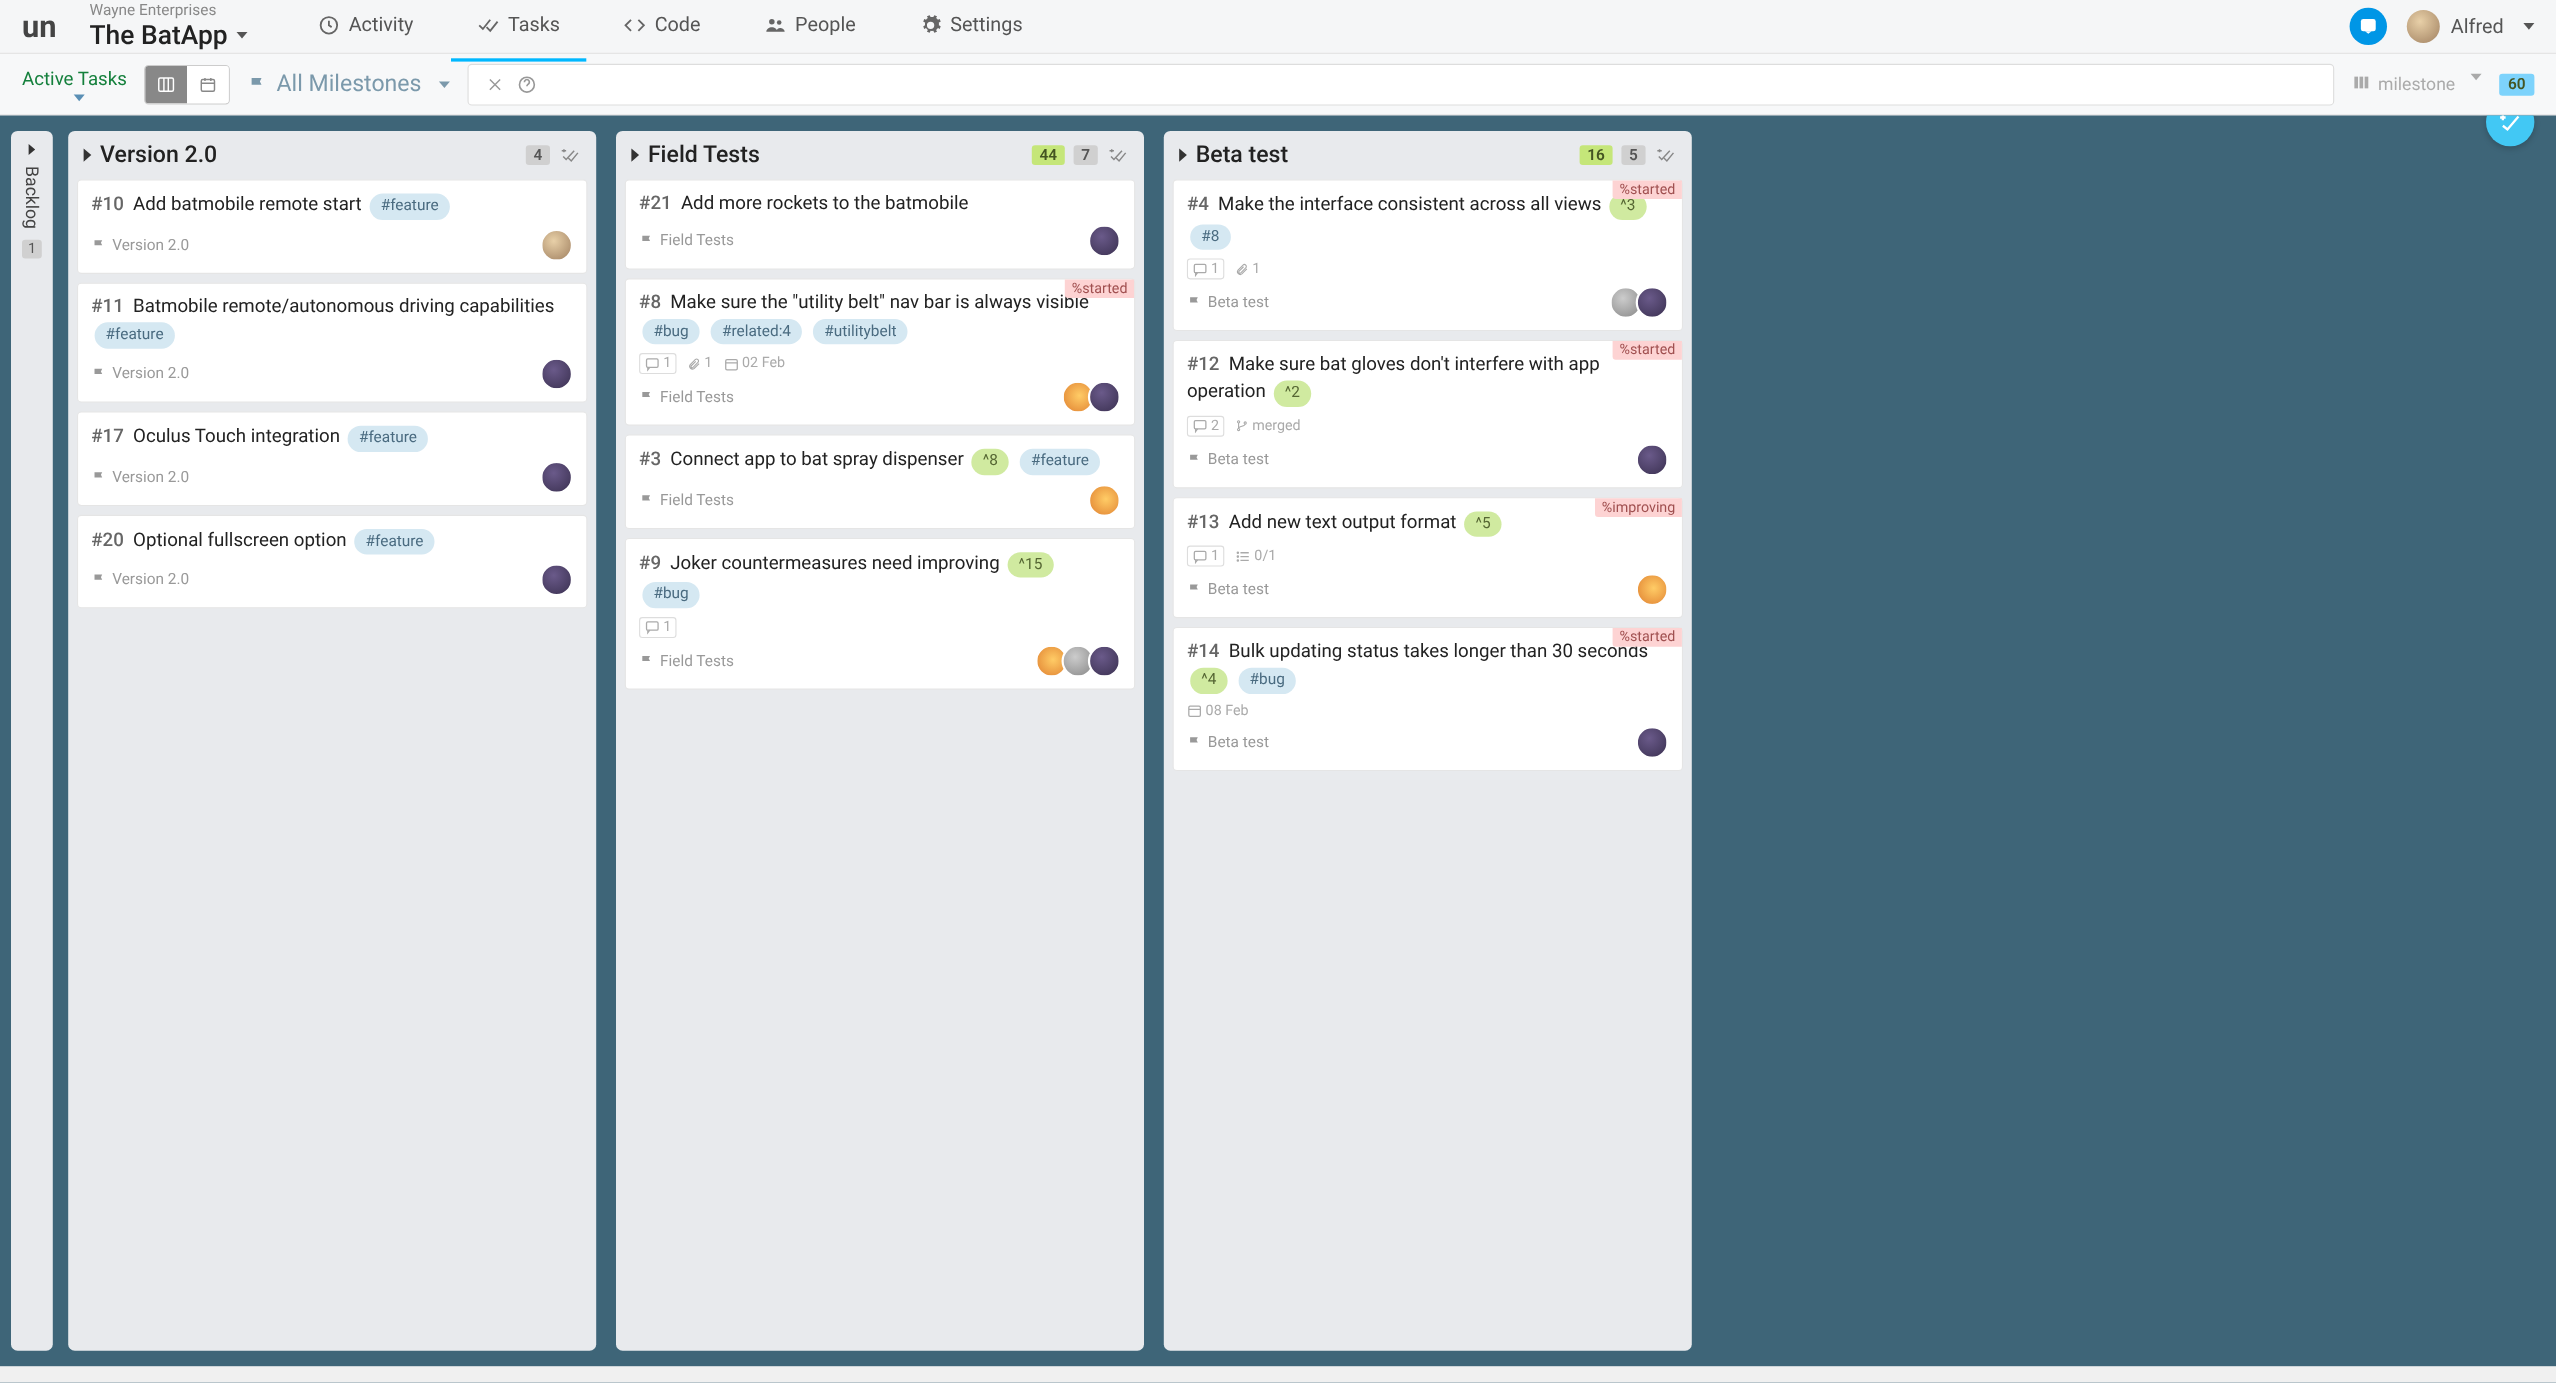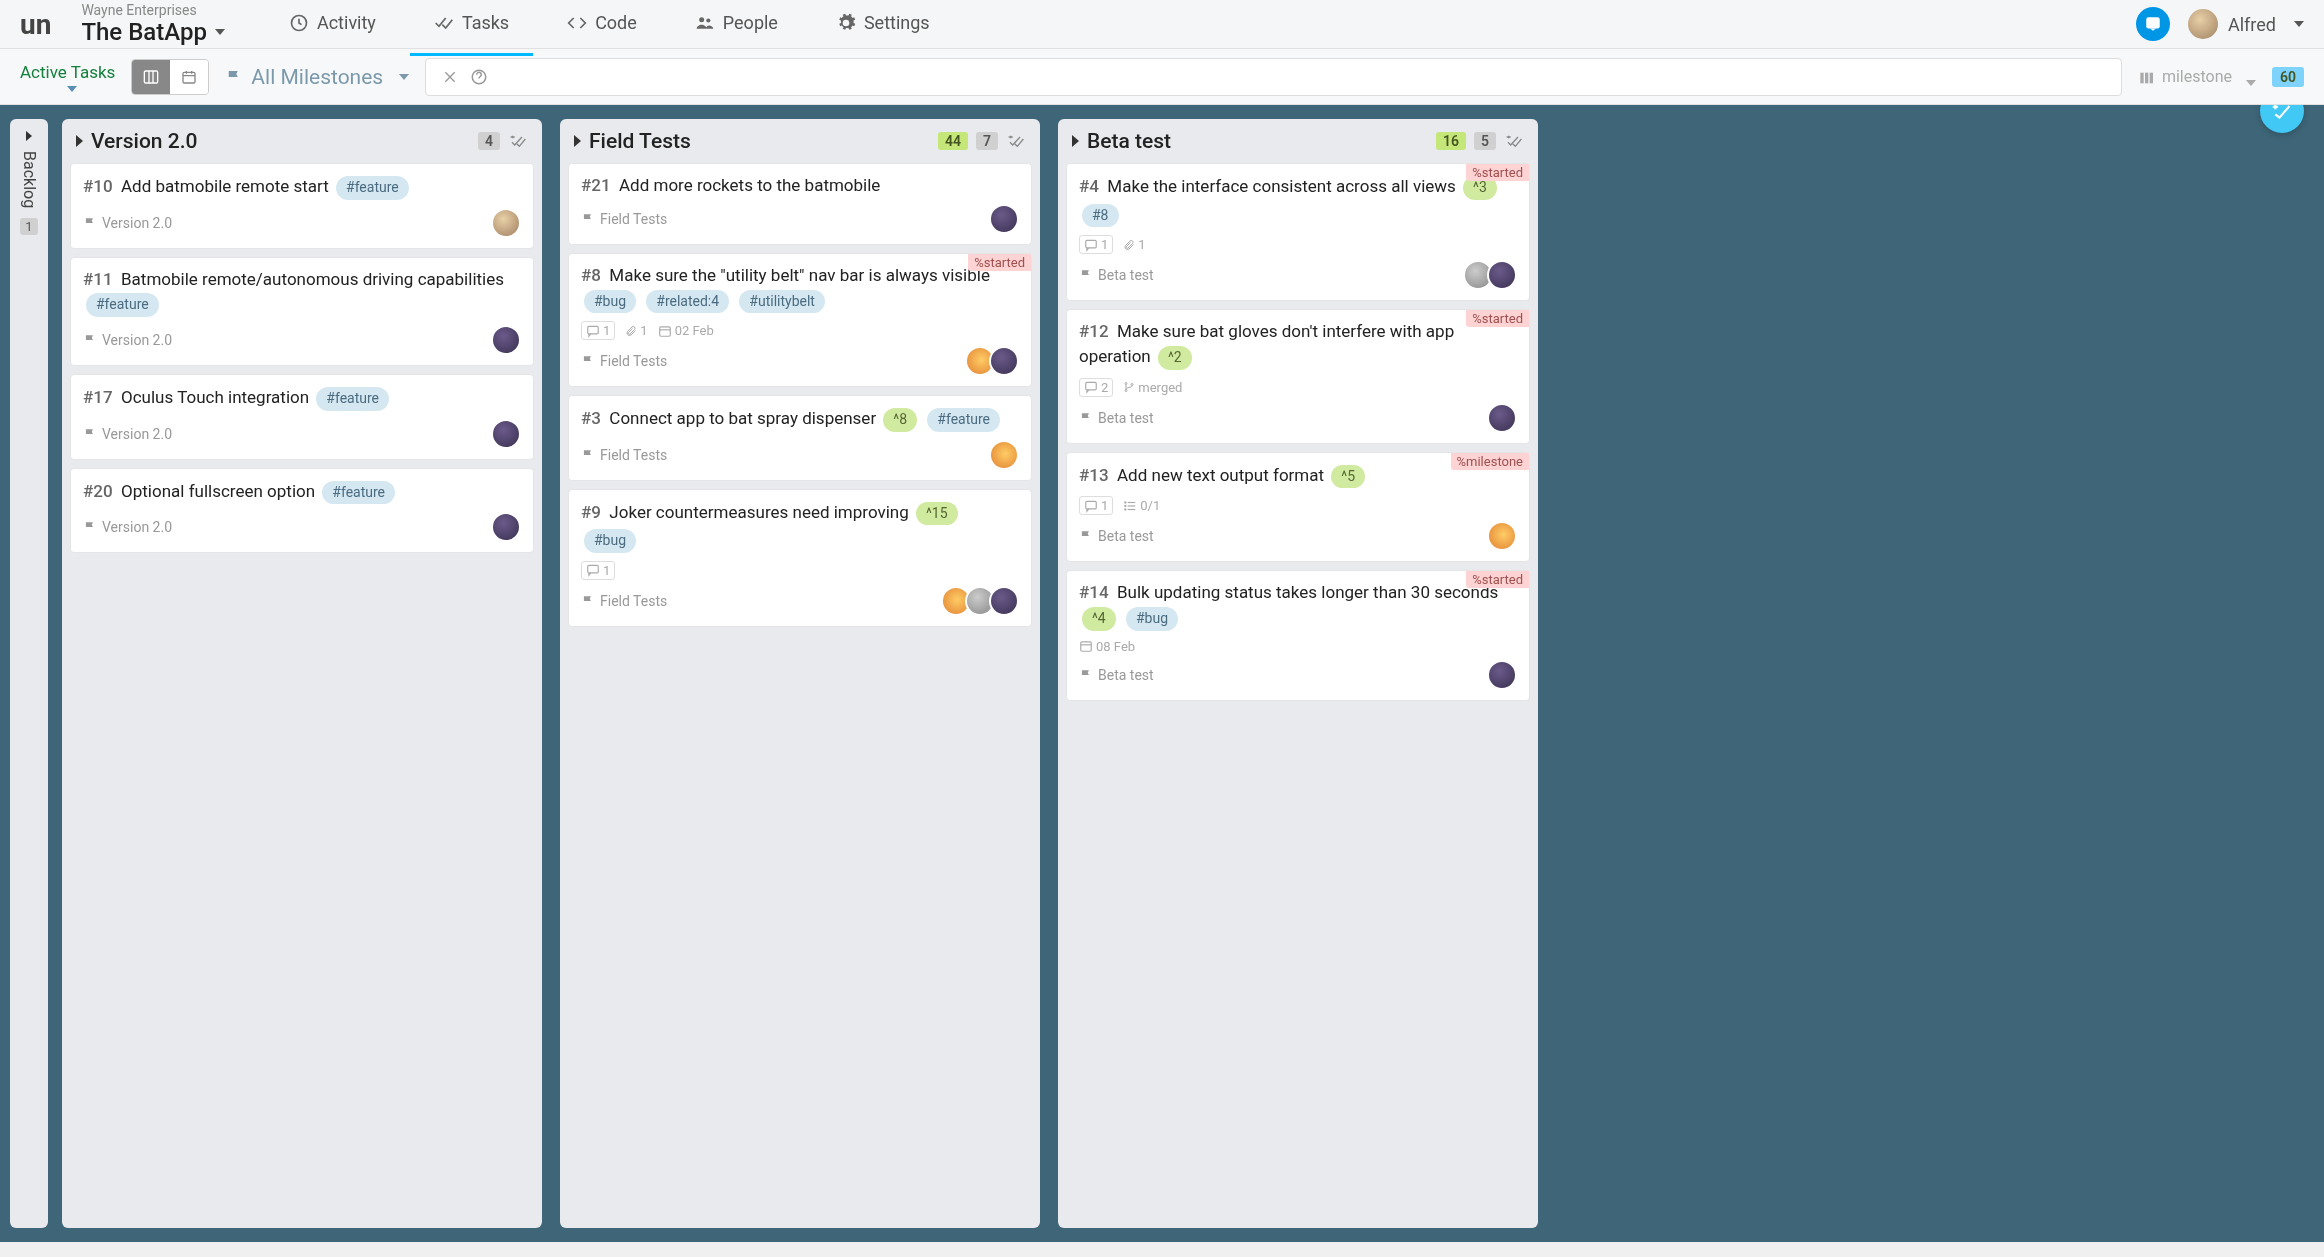--- a/index.html
+++ b/index.html
@@ -20,21 +20,21 @@
 .avatar { width: 30px; height: 30px; border-radius: 50%; background: #888; display: inline-block; background-size: cover; }
 .filterbar { background: #f7f8f9; display: flex; align-items: center; padding: 8px 20px; gap: 16px; border-bottom: 1px solid #e0e0e0; height: 56px; }
 .filter-link { color: #15803d; font-size: 17px; cursor: pointer; display: flex; align-items: center; gap: 4px; flex-direction: column; }
 .view-toggle { display: flex; border: 1px solid #ccc; border-radius: 4px; overflow: hidden; }
 .vt-btn { width: 38px; height: 34px; display: flex; align-items: center; justify-content: center; background: #fff; cursor: pointer; color: #888; }
 .vt-btn.active { background: #888; color: #fff; }
 .milestone-filter { display: flex; align-items: center; gap: 8px; color: #7b99ab; font-size: 21px; cursor: pointer; }
 .search-wrap { flex: 1; display: flex; align-items: center; background: #fff; border: 1px solid #ddd; border-radius: 4px; padding: 0 10px; height: 38px; }
 .search-input { flex: 1; border: none; outline: none; font-size: 16px; background: transparent; }
 .search-btn { color: #999; cursor: pointer; padding: 0 6px; }
-.group-by { display: flex; align-items: flex-end; gap: 6px; color: #aaa; font-size: 16px; cursor: pointer; }
+.group-by { display: flex; align-items: flex-start; gap: 6px; color: #aaa; font-size: 16px; cursor: pointer; }
 .count-badge-big { background: #7dd3fc; color: #445522; padding: 2px 8px; border-radius: 3px; font-weight: 600; }
 .board-wrap { display: flex; background: #3e6578; height: calc(100vh - 120px); overflow: hidden; position: relative; }
 .backlog-rail { background: #e8eaed; width: 38px; display: flex; flex-direction: column; align-items: center; padding: 12px 0; gap: 10px; border-radius: 6px; margin: 14px 0 14px 10px; }
 .backlog-label { writing-mode: vertical-rl; font-size: 16px; color: #444; cursor: pointer; }
 .backlog-count { background: #d0d0d0; border-radius: 3px; padding: 1px 5px; font-size: 13px; color: #555; }
 .columns { display: flex; gap: 18px; padding: 14px; overflow-x: auto; flex: 1; }
 .column { background: #e8eaed; border-radius: 6px; width: 480px; flex-shrink: 0; display: flex; flex-direction: column; max-height: 100%; }
 .col-header { display: flex; align-items: center; padding: 10px 14px; gap: 8px; }
 .col-arrow { width: 0; height: 0; border-top: 6px solid transparent; border-bottom: 6px solid transparent; border-left: 7px solid #333; cursor: pointer; }
 .col-title { font-size: 21px; font-weight: 500; color: #222; flex: 1; cursor: pointer; }
@@ -407,21 +407,21 @@
             <div class="card-footer">
       <span class="card-milestone"><svg width="14" height="14" viewBox="0 0 24 24" fill="currentColor">
                   <path d="M5 3v18M5 4h12l-2 4 2 4H5"></path>
                 </svg>Beta test</span>
       <span class="card-avatars">
                 <span class="avatar av-purple"></span>
               </span>
             </div>
           </div>
           <div class="card">
-            <div class="card-status status-completed">%milestone</div>
+            <div class="card-status status-completed">%improving</div>
             <div class="card-title-row"><span class="card-num">#13</span>&nbsp; Add new text output format <span class="tag tag-estimate">^5</span></div>
             <div class="card-meta">
               <span class="meta-item"><svg width="14" height="14" viewBox="0 0 24 24" fill="none" stroke="currentColor" stroke-width="2">
                   <rect x="3" y="4" width="18" height="13" rx="2"></rect>
                   <path d="M8 17l-3 4v-4"></path>
                 </svg>1</span>
               <span class="meta-plain"><svg width="14" height="14" viewBox="0 0 24 24" fill="none" stroke="currentColor" stroke-width="2">
                   <line x1="8" y1="6" x2="21" y2="6"></line>
                   <line x1="8" y1="12" x2="21" y2="12"></line>
                   <line x1="8" y1="18" x2="21" y2="18"></line>

